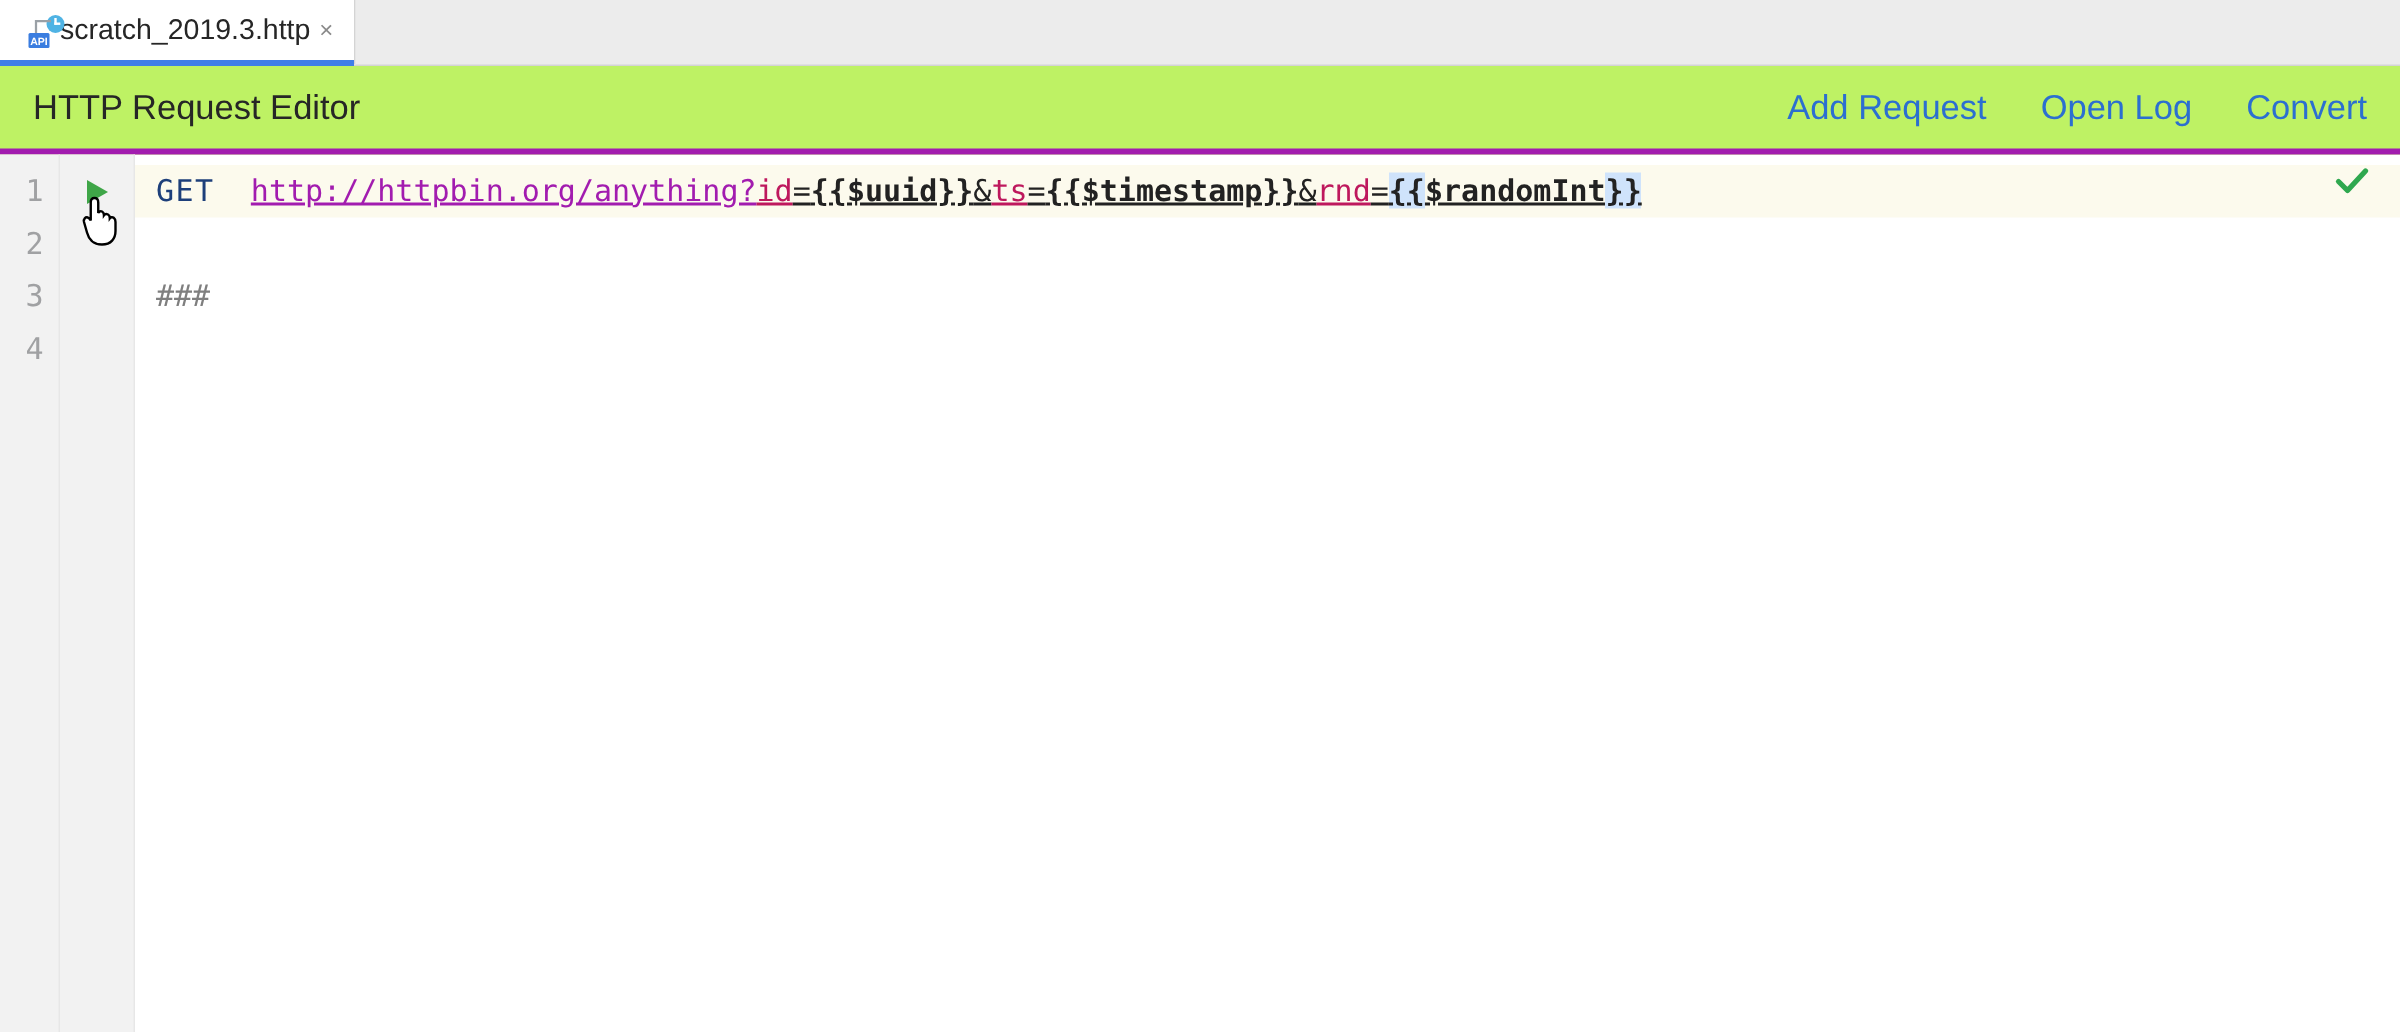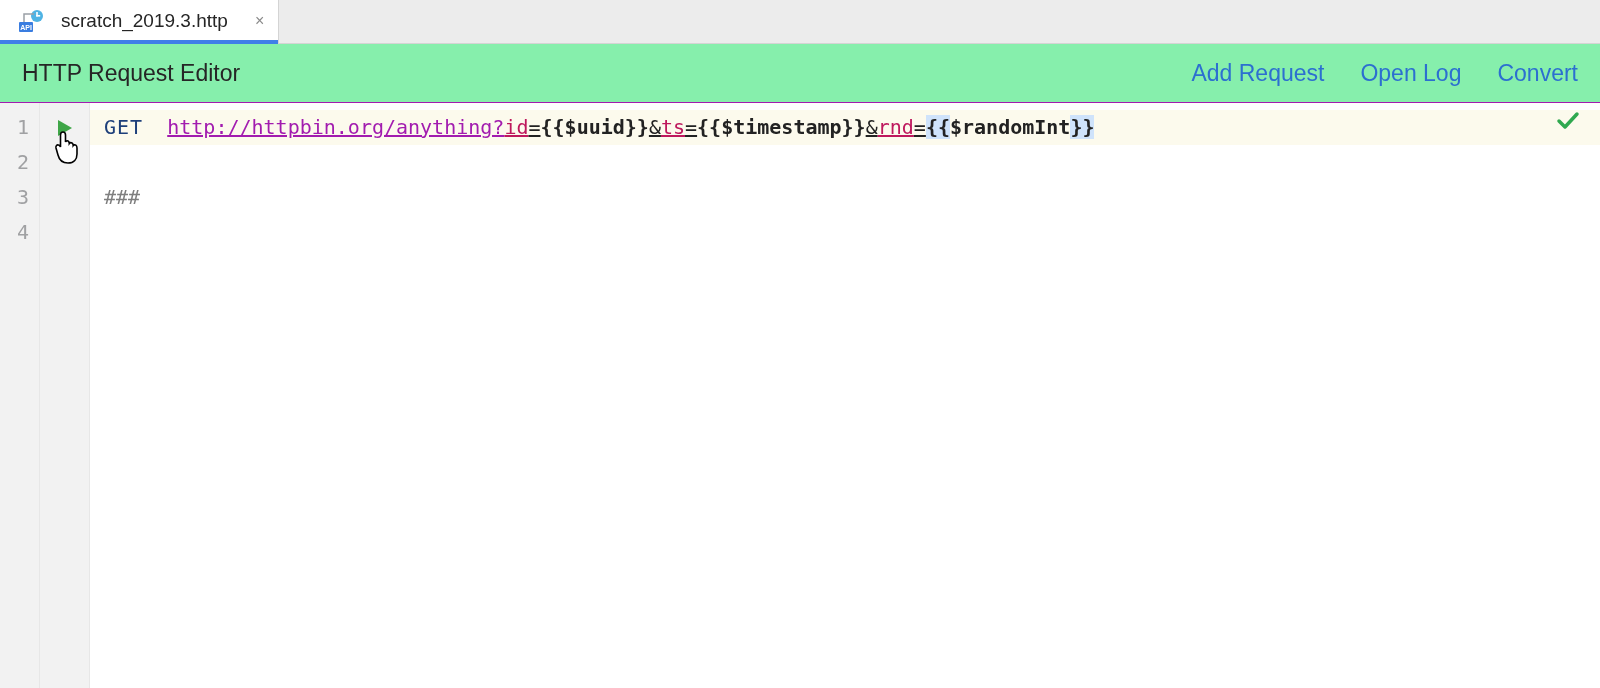--- a/index.html
+++ b/index.html
@@ -19,21 +19,21 @@
       border-bottom: 1px solid #d4d4d4;
     }
     .tab {
       display: flex;
       align-items: center;
       height: 44px;
       padding: 0 14px 0 18px;
       background: #fff;
       border-right: 1px solid #d4d4d4;
       position: relative;
-      gap: 21px;
+      gap: 0;
     }
     .tab .file-icon {
       width: 22px;
       height: 22px;
       position: relative;
     }
     .tab .file-icon svg { display:block; }
     .tab .filename {
       font-size: 19px;
       color: #262626;
@@ -49,22 +49,22 @@
       position: absolute;
       left: 0; right: 0; bottom: -1px;
       height: 4px;
       background: #3f7fe8;
     }
     .toolbar {
       height: 59px;
       display: flex;
       align-items: center;
       padding: 0 22px;
-      border-bottom: 1px solid #a21caf;
-      background: #86efac;
+      border-bottom: 4px solid #a21caf;
+      background: #bef264;
     }
     .toolbar .title {
       font-size: 23px;
       color: #262626;
     }
     .toolbar .spacer { flex: 1; }
     .toolbar .link {
       font-size: 23px;
       color: #2c6fd0;
       margin-left: 36px;
@@ -118,21 +118,21 @@
       height: 35px;
       line-height: 35px;
       padding-left: 14px;
       white-space: pre;
     }
     .line1-bg { background: #fcfaed; }
     .method { color: #1d3f7a; font-weight: 400; letter-spacing: 1px; }
     .url { color: #a21caf; text-decoration: underline; }
     .param { color: #be185d; text-decoration: underline; }
     .eq { color: #222; text-decoration: underline; }
-    .tmpl { color: #222; font-weight: 600; }
+    .tmpl { color: #222; text-decoration: underline; font-weight: 600; }
     .amp { color: #222; text-decoration: underline; }
     .hl { background: #cfe3fb; }
     .sep { color: #7f7f7f; }
     .check {
       position: absolute;
       right: 20px;
       top: 6px;
       color: #2fa84f;
     }
     .cursor-hand {

